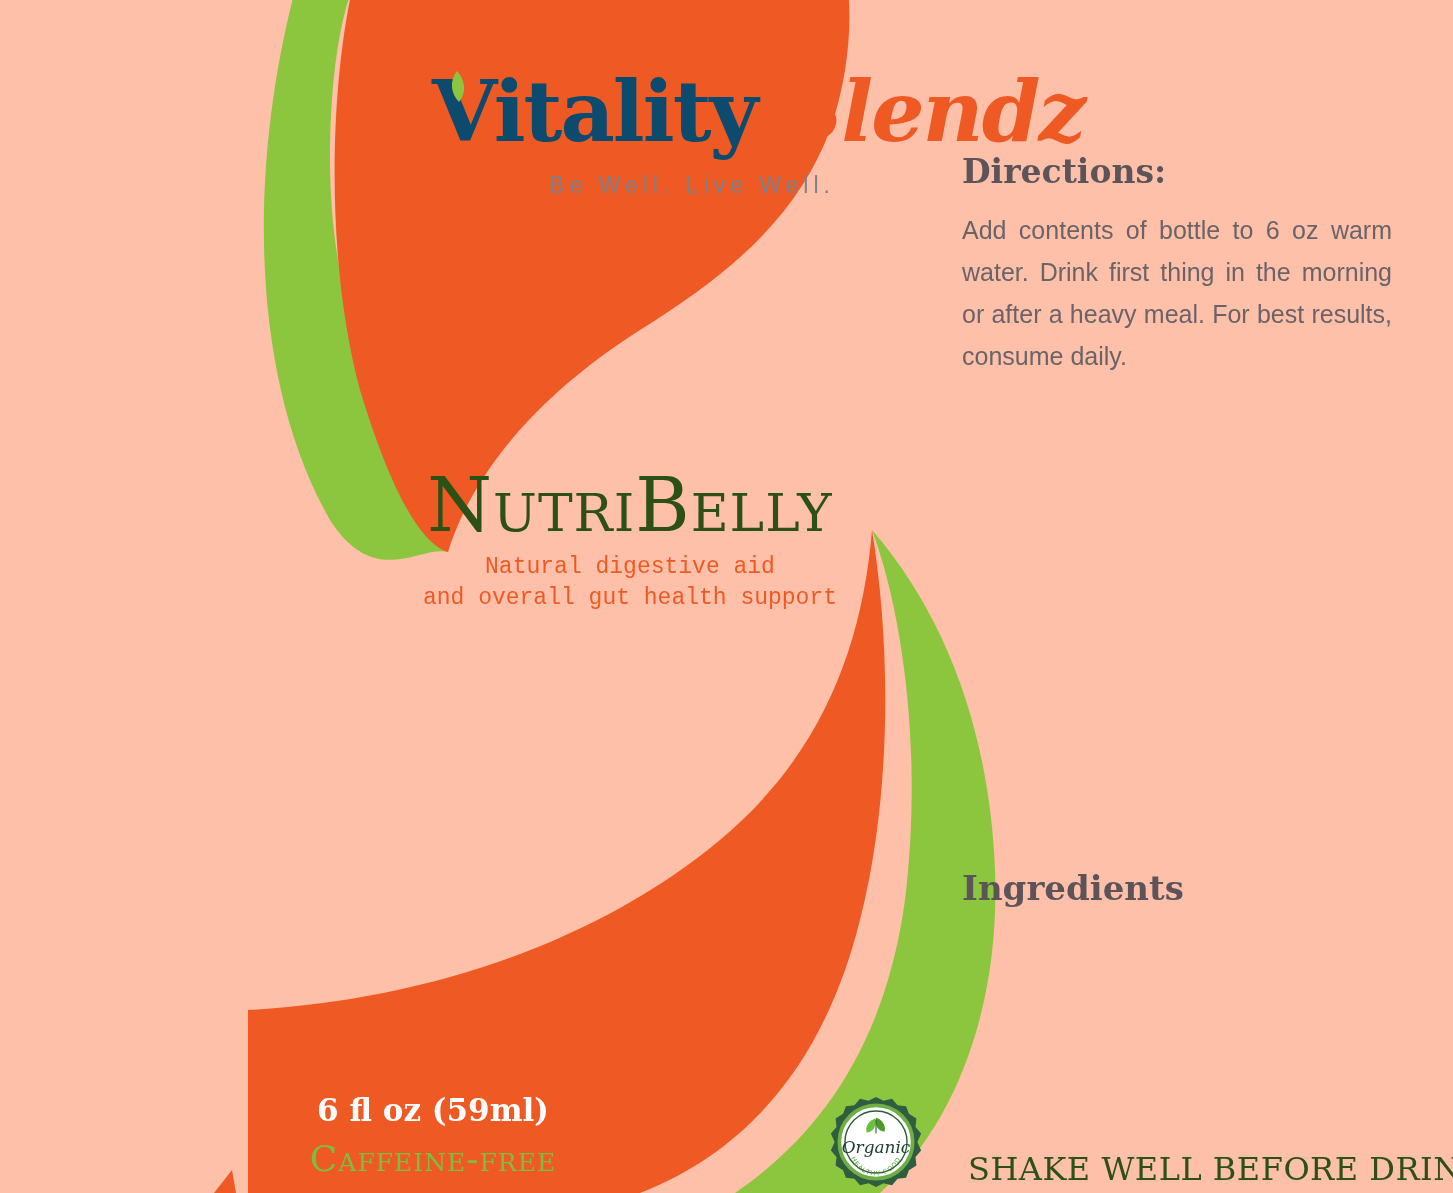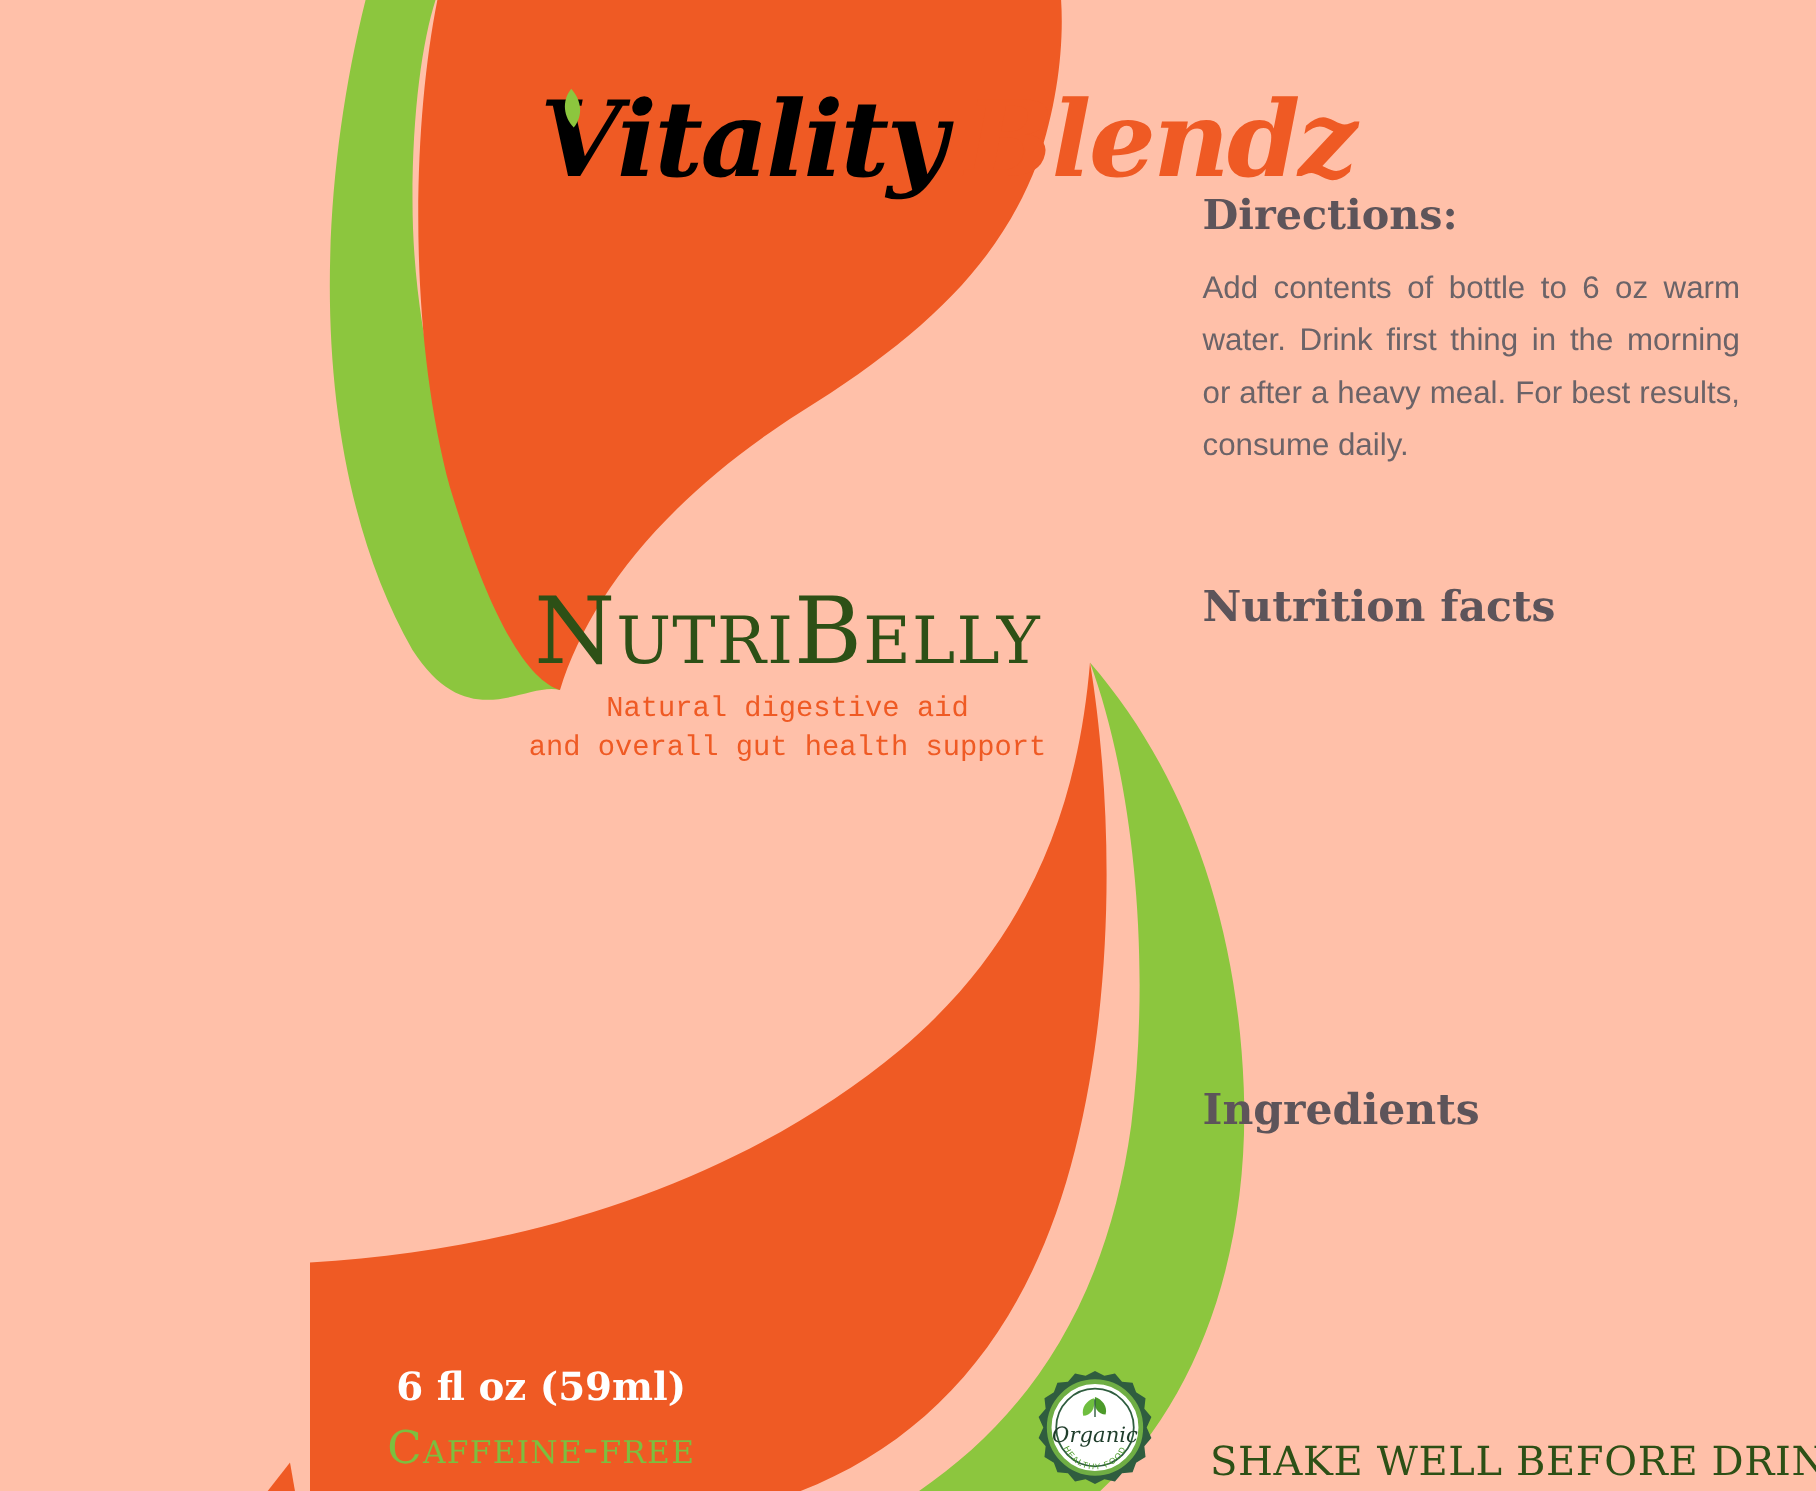--- a/index.html
+++ b/index.html
@@ -34,24 +34,23 @@
     text-align: center;
   }
   .logo-wordmark {
     position: relative;
     height: 108px;
     line-height: 108px;
     white-space: nowrap;
   }
   .logo-vitality {
     font-family: "DejaVu Serif", serif;
-    font-style: italic;
     font-weight: bold;
     font-size: 84px;
-    color: #000000;
+    color: #0c4a6e;
     letter-spacing: -2px;
   }
   .logo-blendz {
     font-family: "DejaVu Serif", serif;
     font-style: italic;
     font-weight: bold;
     font-size: 84px;
     color: #ef5a24;
     letter-spacing: -2px;
     margin-left: 16px;
@@ -211,38 +210,36 @@
     <path d="M 214 1193 L 232 1170 L 236 1193 Z" fill="#ef5a24"></path>
   </svg>
 
   <div class="logo-block">
     <div class="logo-wordmark">
       <svg class="logo-leaf" viewBox="0 0 22 34" xmlns="http://www.w3.org/2000/svg">
         <path d="M11 1 C 19 10, 21 22, 13 32 C 5 24, 3 11, 11 1 Z" fill="#8cc63e"></path>
       </svg>
       <span class="logo-vitality">Vitality</span><span class="logo-blendz">Blendz</span>
     </div>
+    <div class="logo-tagline">Be Well. Live Well.</div>
   </div>
 
   <div class="product-block">
     <div class="product-name">NutriBelly</div>
     <div class="product-sub">
       <div>Natural digestive aid</div>
       <div>and overall gut health support</div>
     </div>
   </div>
 
   <div class="panel-directions">
     <p class="panel-heading">Directions:</p>
     <p class="panel-body">Add contents of bottle to 6 oz warm water. Drink first thing in the morning or after a heavy meal. For best results, consume daily.</p>
   </div>
 
-  <div class="panel-nutrition">
-    <p class="panel-heading-lg">Nutrition facts</p>
-  </div>
 
   <div class="panel-ingredients">
     <p class="panel-heading-lg">Ingredients</p>
   </div>
 
   <div class="volume-block">
     <p class="volume-text">6 fl oz (59ml)</p>
     <p class="caffeine-text">Caffeine-free</p>
   </div>
 

